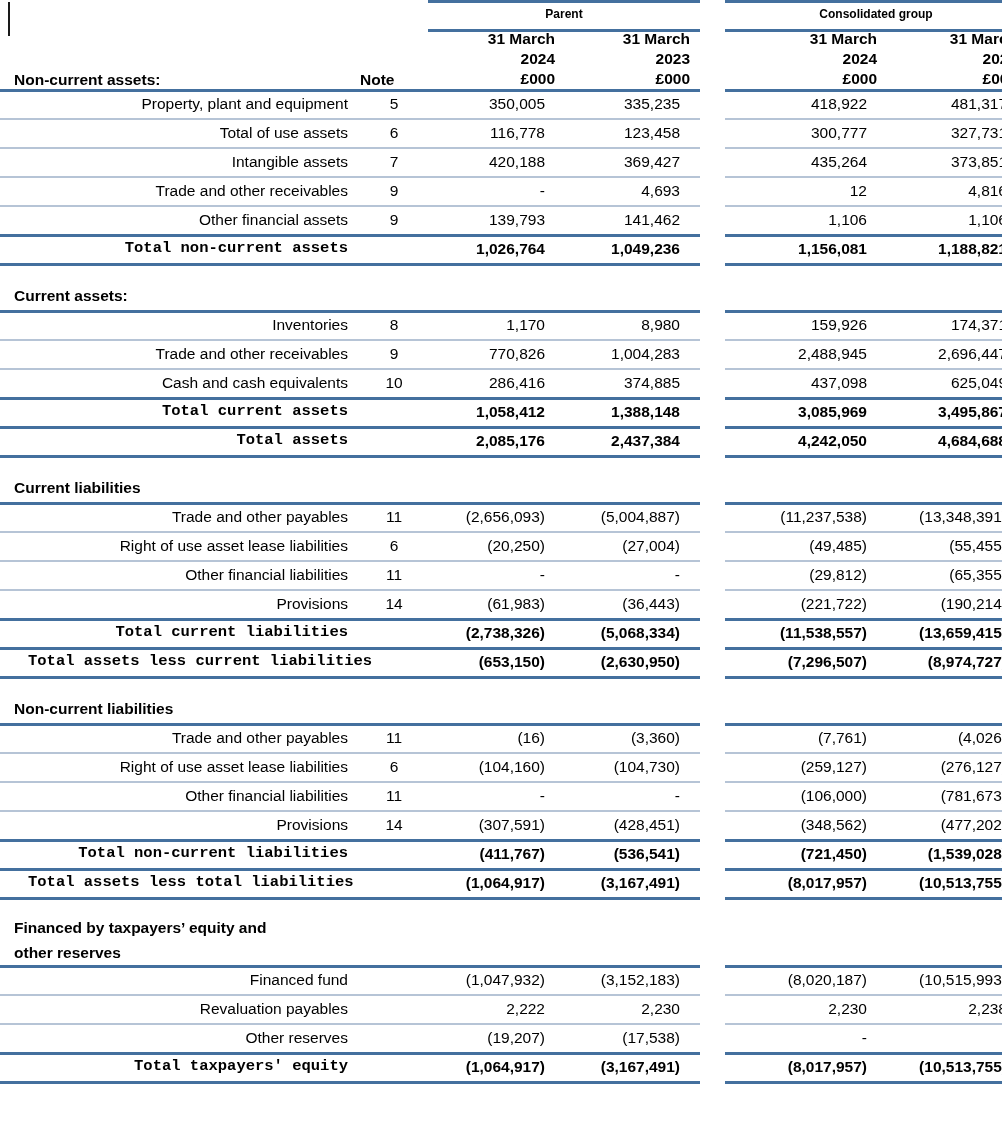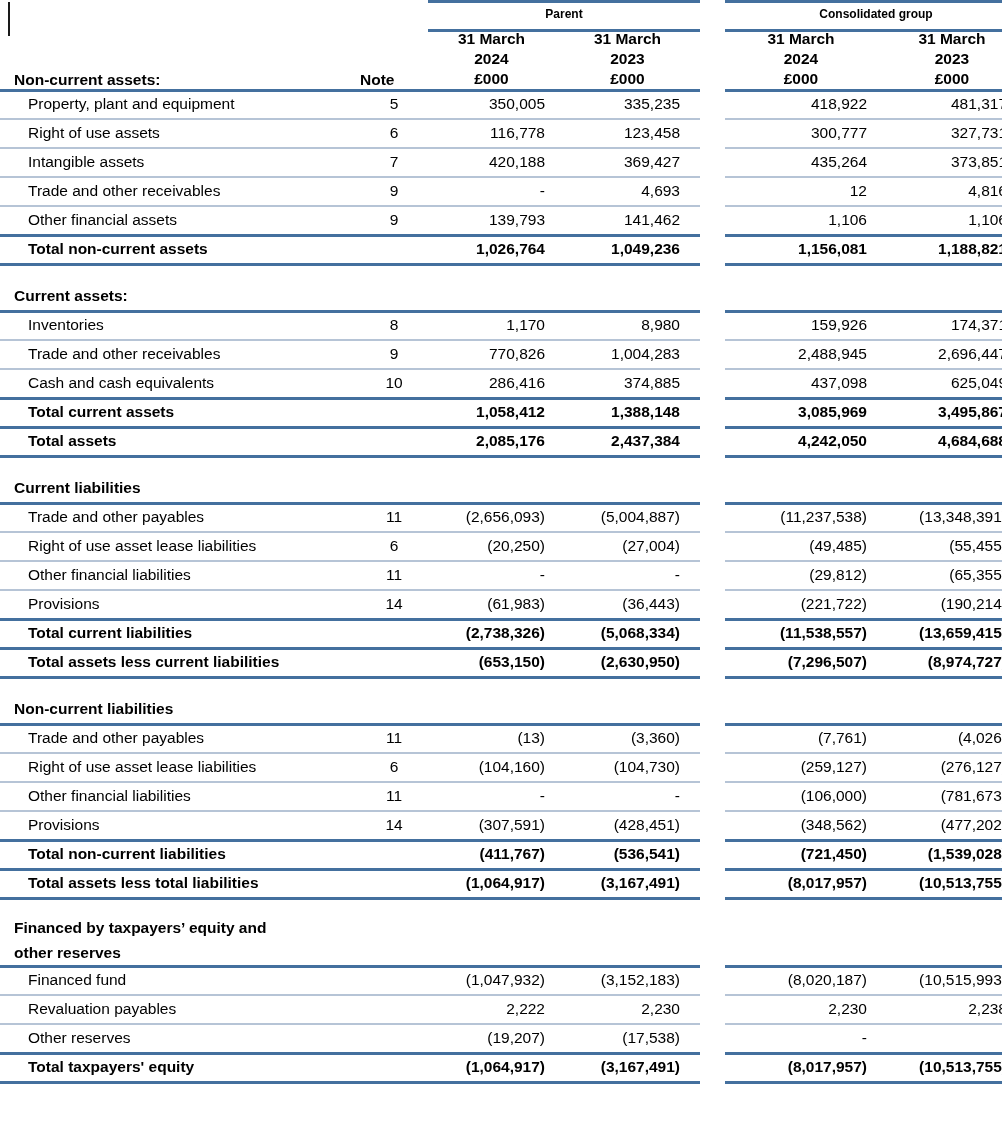--- a/index.html
+++ b/index.html
@@ -61,22 +61,23 @@
     top: 0;
   }
   .rule.thick { height: 3px; background: #44709e; }
   .rule.thin  { height: 2px; background: #b6c4d6; }
 
   
   .lbl {
     padding-left: 14px;
     padding-right: 6px;
     white-space: nowrap;
+    text-align: right;
   }
-  .lbl.bold { font-weight: bold; }
+  .lbl.bold { font-weight: bold; font-family: Liberation Mono, monospace; }
 
   .note {
     text-align: center;
   }
 
   .num {
     text-align: right;
     padding-right: 10px;
     white-space: nowrap;
   }
@@ -102,21 +103,21 @@
     white-space: nowrap;
   }
 
   
   .grouphdr {
     text-align: center;
     font-weight: bold;
     font-size: 12px;
   }
   .colhdr {
-    text-align: center;
+    text-align: right;
     font-weight: bold;
     padding-right: 10px;
     line-height: 20px;
     white-space: nowrap;
   }
   .notehdr {
     text-align: left;
     font-weight: bold;
     vertical-align: bottom;
   }
@@ -275,21 +276,21 @@
           <div class="ruleholder"></div>
         </td>
         <td colspan="2">
           <div class="ruleholder">
             <div class="rule thin"></div>
           </div>
         </td>
       </tr>
       <tr>
         <td class="lbl">
-          <div class="cell-inner lbl">Right of use assets</div>
+          <div class="cell-inner lbl">Total of use assets</div>
         </td>
         <td class="note">
           <div class="cell-inner note">6</div>
         </td>
         <td class="num">
           <div class="cell-inner num">116,778</div>
         </td>
         <td class="num">
           <div class="cell-inner num">123,458</div>
         </td>
@@ -1053,21 +1054,21 @@
         </td>
       </tr>
       <tr>
         <td class="lbl">
           <div class="cell-inner lbl">Trade and other payables</div>
         </td>
         <td class="note">
           <div class="cell-inner note">11</div>
         </td>
         <td class="num">
-          <div class="cell-inner num">(13)</div>
+          <div class="cell-inner num">(16)</div>
         </td>
         <td class="num">
           <div class="cell-inner num">(3,360)</div>
         </td>
         <td>
           <div class="cell-inner "></div>
         </td>
         <td class="num">
           <div class="cell-inner num">(7,761)</div>
         </td>

